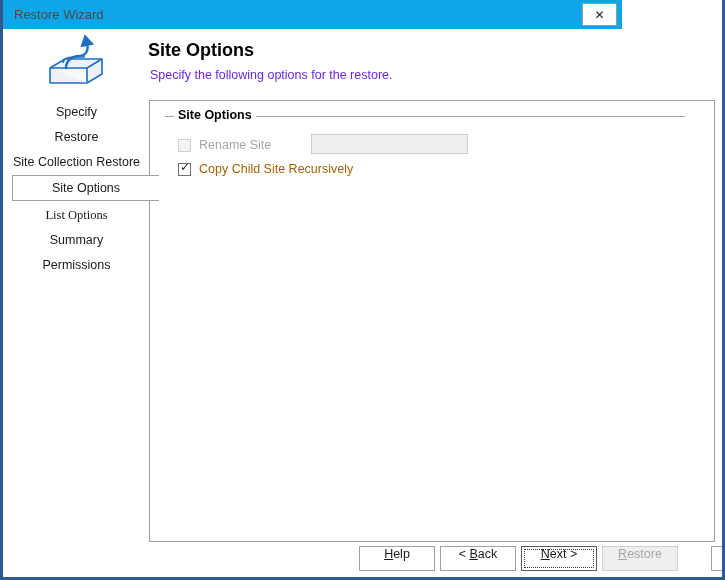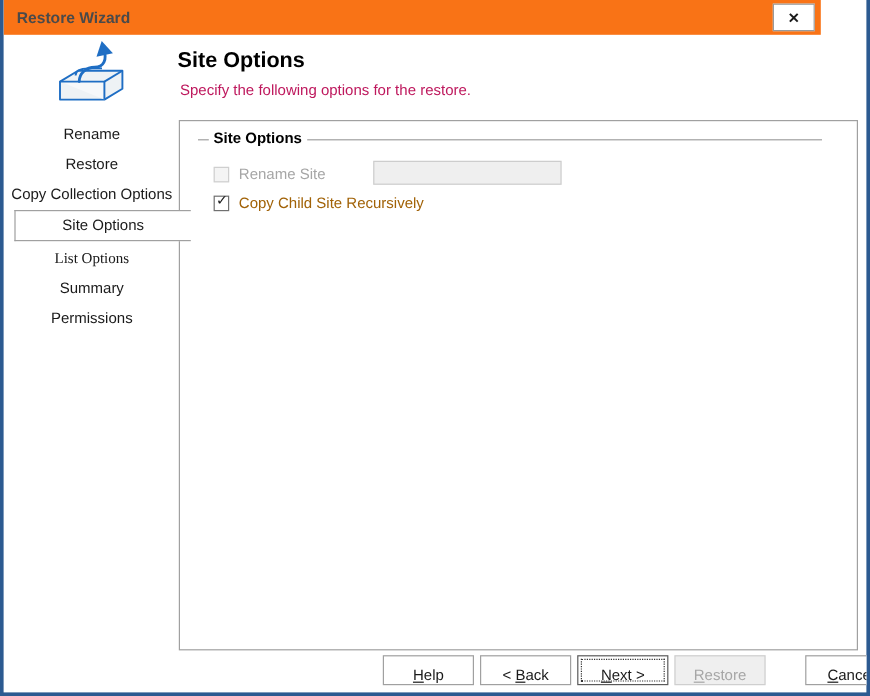--- a/index.html
+++ b/index.html
@@ -22,24 +22,23 @@
     border-right: 3px solid #2c5a91;
     border-bottom: 3px solid #2c5a91;
     border-top: 0;
     overflow: hidden;
   }
 
   
   .titlebar {
     position: absolute;
     left: 0; top: 0;
-    width: 681px;
+    width: 619px;
     height: 29px;
-    background: #f97316;
-    font-weight: bold;
+    background: #0ea5e9;
   }
   .titlebar-text {
     position: absolute;
     left: 11px;
     top: 7px;
     font-size: 13px;
     color: #4a4a4a;
     white-space: nowrap;
   }
   .close-button {
@@ -76,21 +75,21 @@
     font-size: 18px;
     font-weight: bold;
     color: #000000;
     letter-spacing: 0px;
   }
   .page-subtitle {
     position: absolute;
     left: 147px;
     top: 68px;
     font-size: 12.5px;
-    color: #be185d;
+    color: #6d28d9;
   }
 
   
   .sidebar {
     position: absolute;
     left: 0;
     top: 100px;
     width: 147px;
   }
   .sidebar-item {
@@ -227,25 +226,26 @@
     position: absolute;
     top: 0;
     height: 25px;
     box-sizing: border-box;
     border: 1px solid #a0a0a0;
     background: #ffffff;
     font-family: "Liberation Sans", sans-serif;
     font-size: 12.5px;
     color: #1a1a1a;
     display: flex;
-    align-items: flex-end;
+    align-items: flex-start;
     justify-content: center;
     cursor: pointer;
     padding: 0;
     white-space: nowrap;
+    margin-left: 40px;
   }
   .btn.focused {
     border: 1px solid #5a5a5a;
   }
   .btn.focused .focus-ring {
     position: absolute;
     left: 2px; top: 2px; right: 2px; bottom: 2px;
     border: 1px dotted #333333;
     pointer-events: none;
   }
@@ -290,23 +290,23 @@
         <path d="M25 40 C25 33, 31 28, 38 28 C45 28, 49 22, 45 12"></path>
       </g>
       <polygon points="45,6 52,18 38,18" fill="#1f6ec4" transform="rotate(-12 45 12)"></polygon>
     </svg>
   </div>
 
   <div class="page-title">Site Options</div>
   <div class="page-subtitle">Specify the following options for the restore.</div>
 
   <div class="sidebar">
-    <div class="sidebar-item spaced">Rename</div>
+    <div class="sidebar-item spaced">Specify</div>
     <div class="sidebar-item spaced">Restore</div>
-    <div class="sidebar-item spaced">Copy Collection Options</div>
+    <div class="sidebar-item spaced">Site Collection Restore</div>
     <div class="sidebar-item selected">Site Options</div>
     <div class="sidebar-item spaced" style="margin-top:2px;font-family:Liberation Serif, serif;">List Options</div>
     <div class="sidebar-item spaced">Summary</div>
     <div class="sidebar-item spaced">Permissions</div>
   </div>
 
   <div class="content-panel">
 
     <div class="groupbox">
       <div class="groupbox-line"></div>

